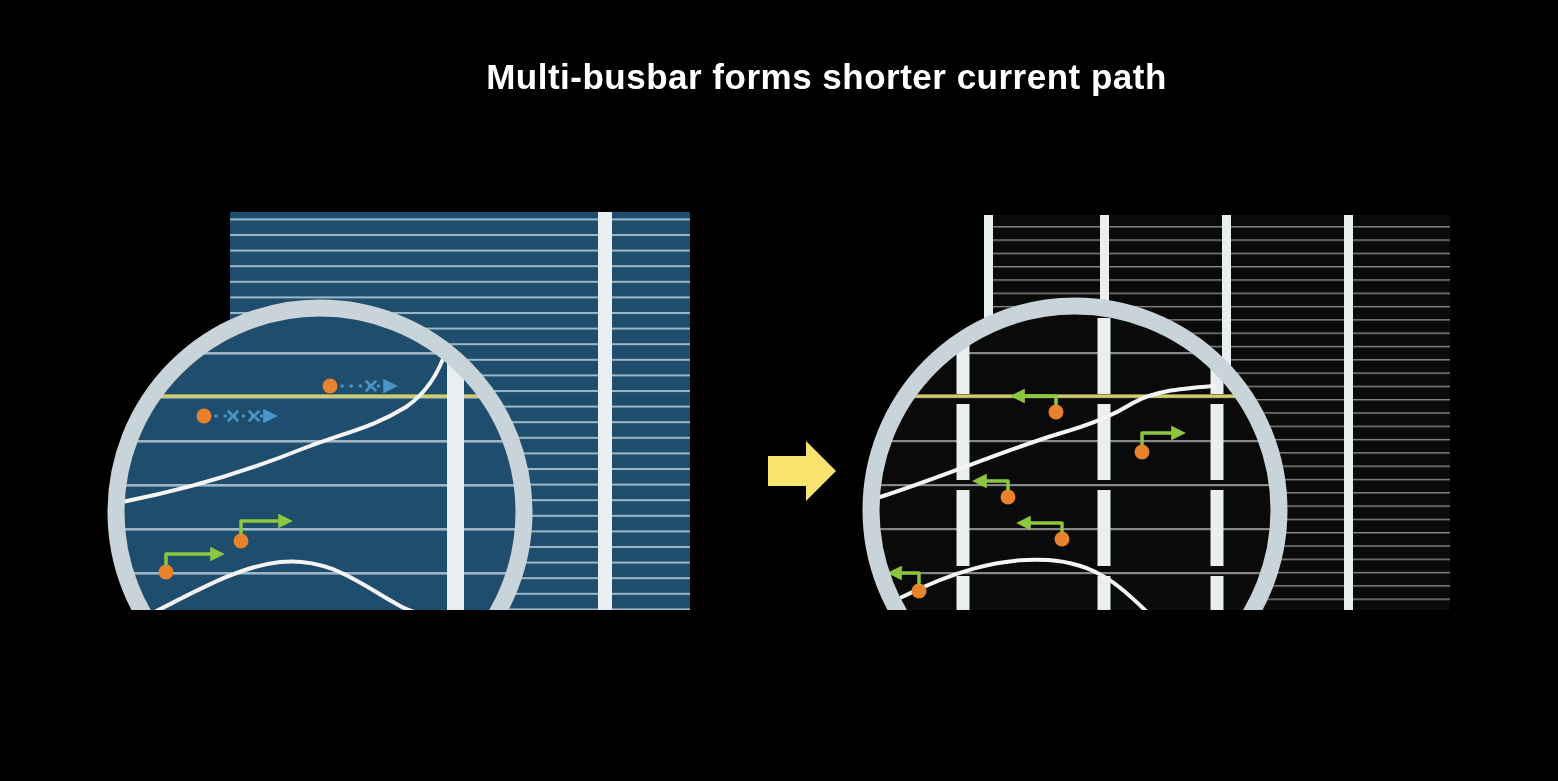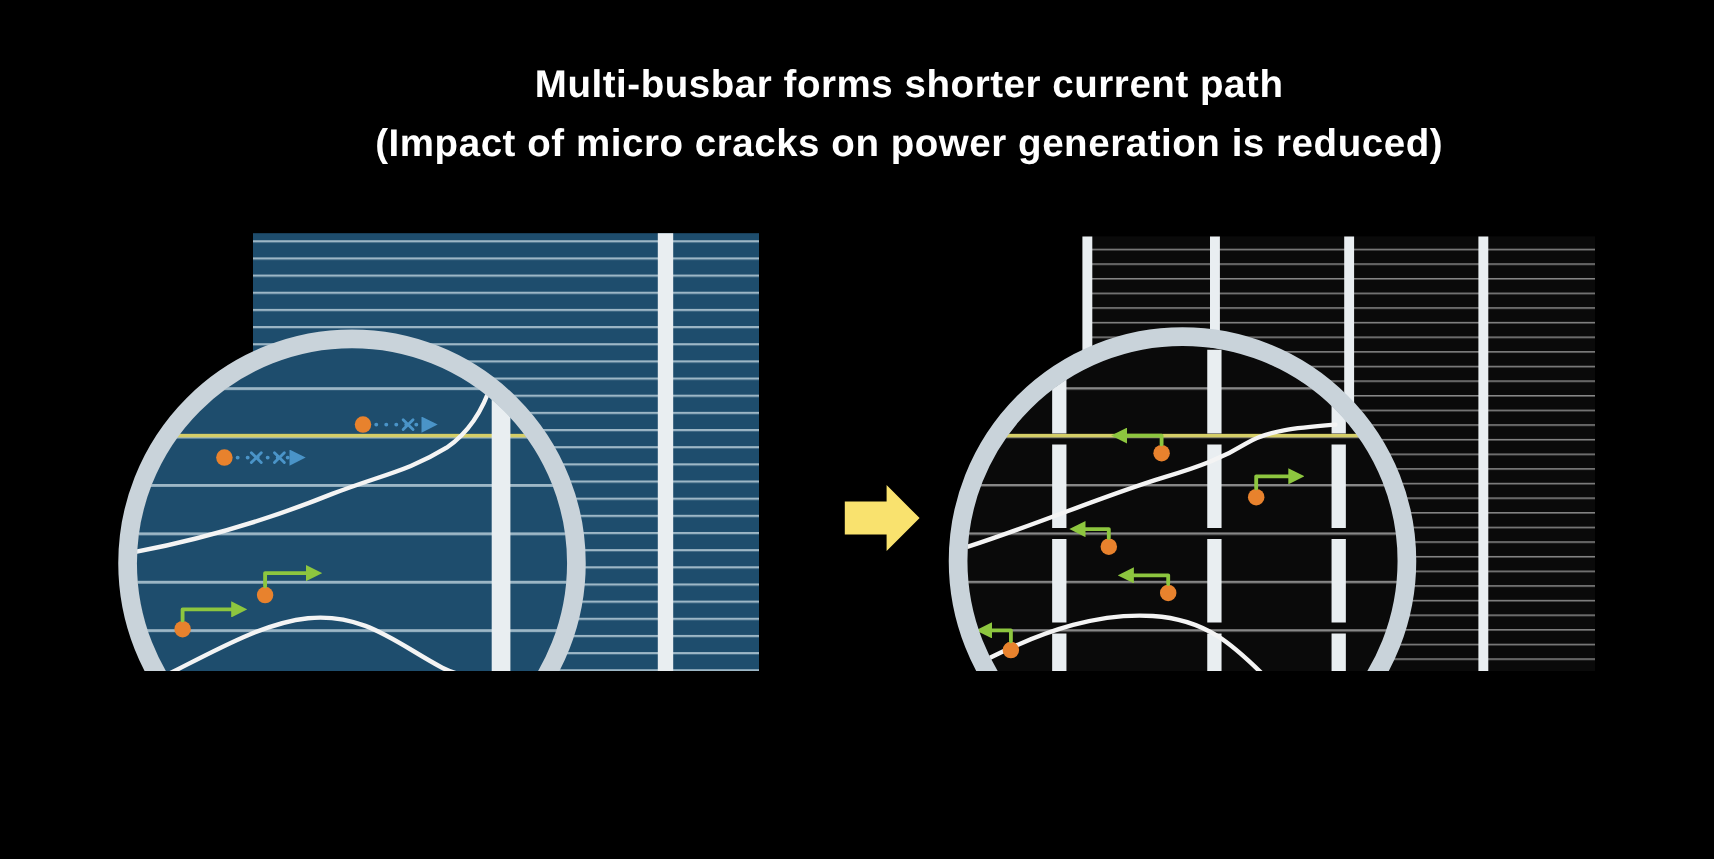--- a/index.html
+++ b/index.html
@@ -58,21 +58,20 @@
   .mgreen{fill:var(--path-green);}
   .block-arrow{fill:var(--arrow-yellow);}
 </style>
 </head>
 <body>
 
 <div class="stage">
 
   <div class="title">
     <div>Multi-busbar forms shorter current path</div>
-    <div>(Impact of micro cracks on power generation is reduced)</div>
   </div>
 
   <svg class="graphic" width="1558" height="781" viewBox="0 0 1558 781">
     <defs>
       <pattern id="pfLeft" width="8" height="15.6" patternUnits="userSpaceOnUse">
         <rect class="cell-blue-fill" width="8" height="15.6"></rect>
         <rect class="finger-blue-fill" width="8" height="2"></rect>
       </pattern>
       <pattern id="pfLeftZoom" width="8" height="44" patternUnits="userSpaceOnUse">
         <rect class="cell-blue-fill" width="8" height="44"></rect>

